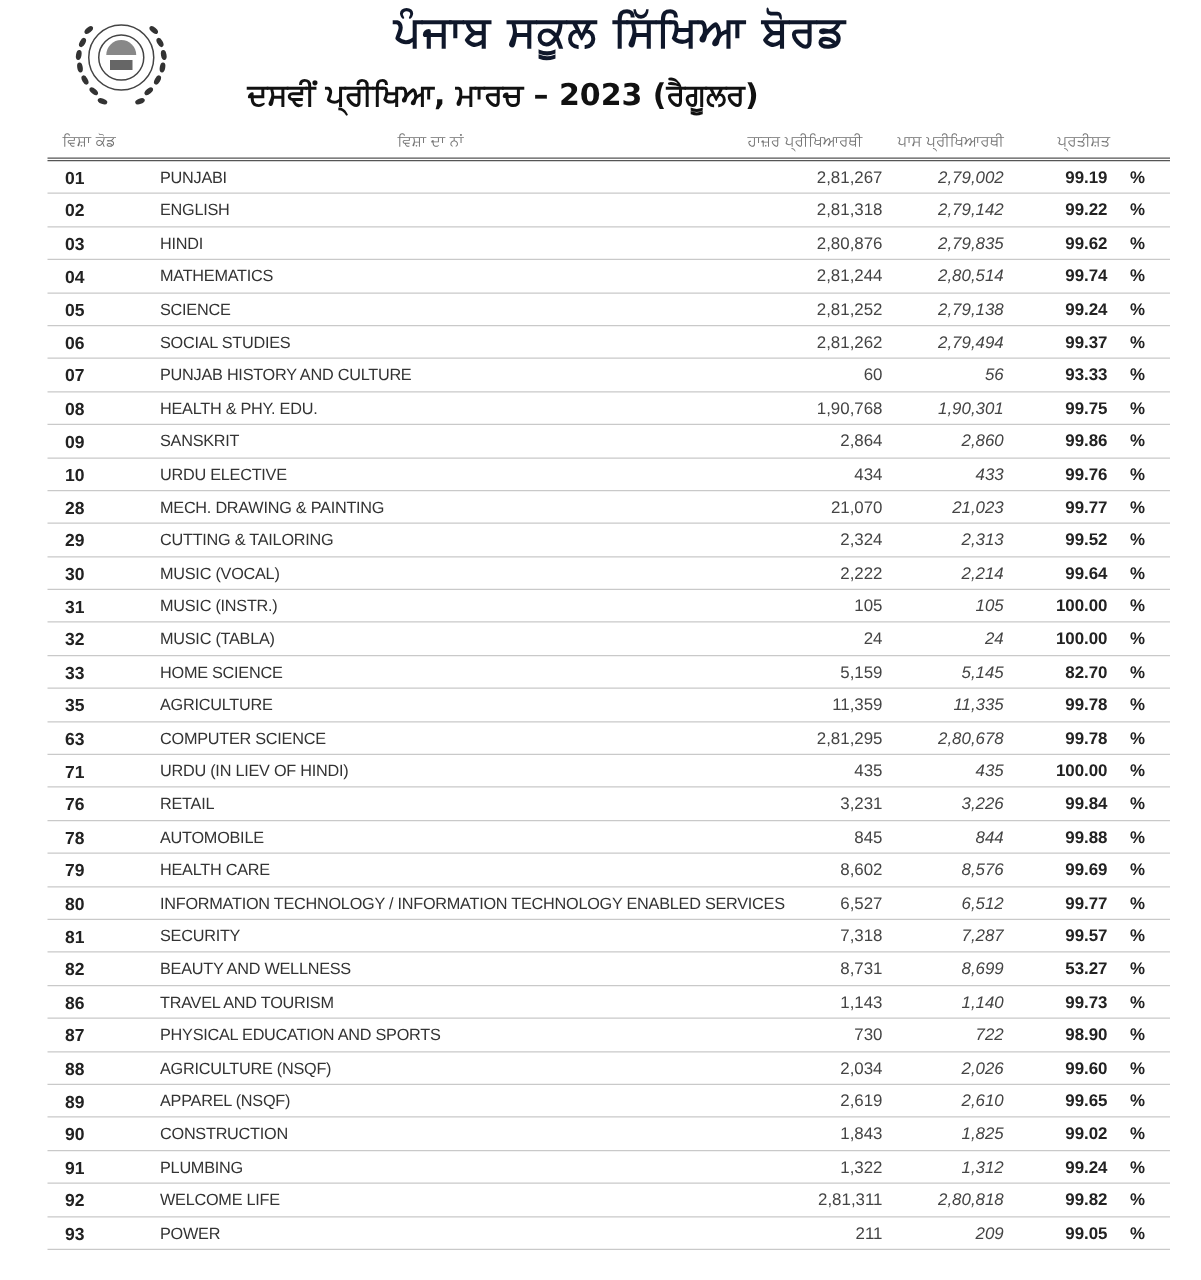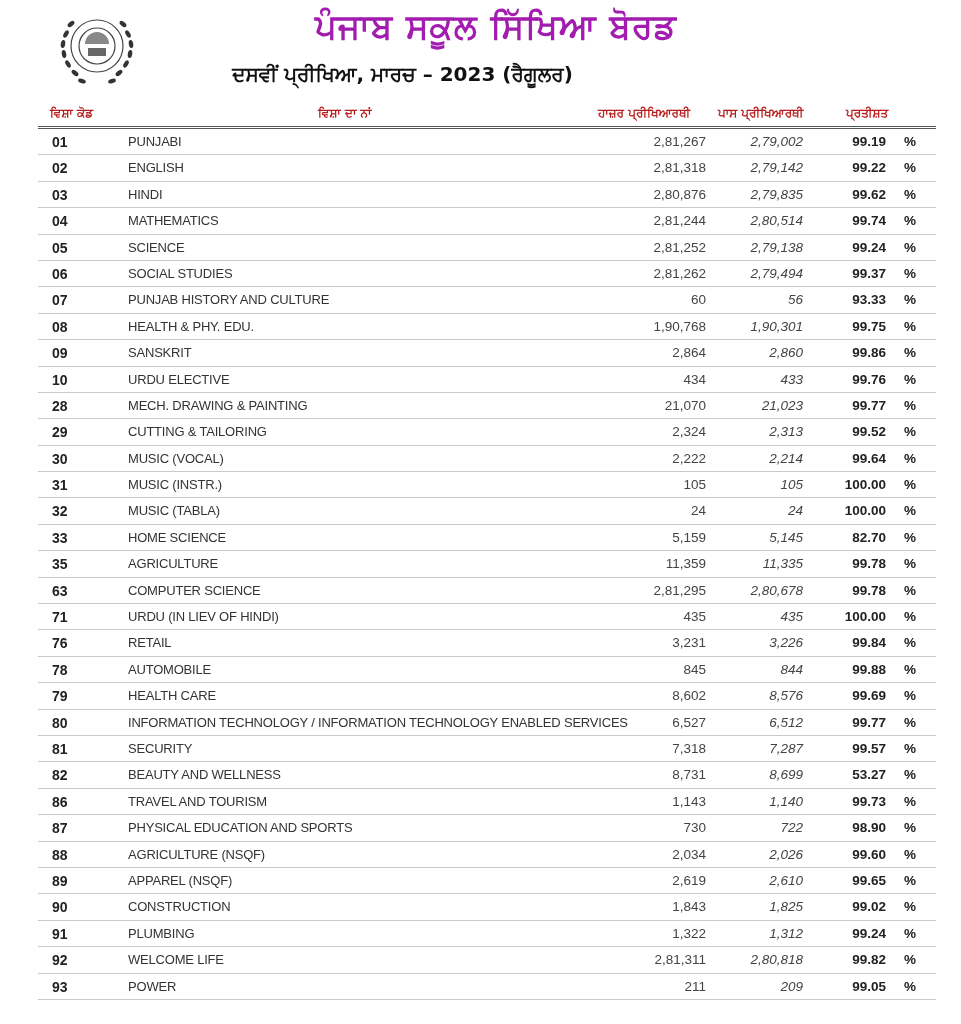--- a/index.html
+++ b/index.html
@@ -1,21 +1,21 @@
 <!DOCTYPE html>
 <html><head>
 <meta charset="utf-8">
 <style>
   html, body { margin:0; padding:0; background:#ffffff; }
   body { width:961px; height:1024px; position:relative; overflow:hidden; font-family:"DejaVu Sans", sans-serif; color:#222; }
   .logo { position:absolute; left:52px; top:4px; width:90px; height:90px; }
-  .title { position:absolute; left:0; width:961px; top:6px; text-align:center; font-size:34px; font-weight:bold; color:#a21caf; padding-left:31px; box-sizing:border-box; letter-spacing:1px; }
-  .subtitle { position:absolute; left:0; width:769px; top:62px; text-align:center; font-size:20px; font-weight:bold; color:#111; padding-left:36px; box-sizing:border-box; }
+  .title { position:absolute; left:0; width:961px; top:6px; text-align:center; font-size:34px; font-weight:bold; color:#0f172a; padding-left:31px; box-sizing:border-box; letter-spacing:1px; }
+  .subtitle { position:absolute; left:0; width:769px; top:62px; text-align:center; font-size:24px; font-weight:bold; color:#111; padding-left:36px; box-sizing:border-box; }
   .table { position:absolute; left:38px; top:104px; width:898px; }
-  .thead { position:relative; height:20px; font-size:12px; font-weight:bold; color:#b91c1c; border-bottom:3px double #555; padding-bottom:2px; }
+  .thead { position:relative; height:20px; font-size:12px; font-weight:normal; color:#737373; border-bottom:3px double #555; padding-bottom:2px; }
   .thead span { position:absolute; top:2px; }
   .h-code { left:12px; }
   .h-name { left:280px; }
   .h-appeared { left:560px; }
   .h-passed { left:680px; }
   .h-pct { left:808px; }
   .row { position:relative; height:25.4px; border-bottom:1.5px solid #c9c9c9; font-family:"Liberation Sans", sans-serif; font-size:13.5px; }
   .row span { position:absolute; top:5px; }
   .c-code { left:14px; font-weight:bold; font-size:14px; color:#222; }
   .c-name { left:66px; color:#333; font-size:13px; letter-spacing:-0.2px;margin-left:24px; }

